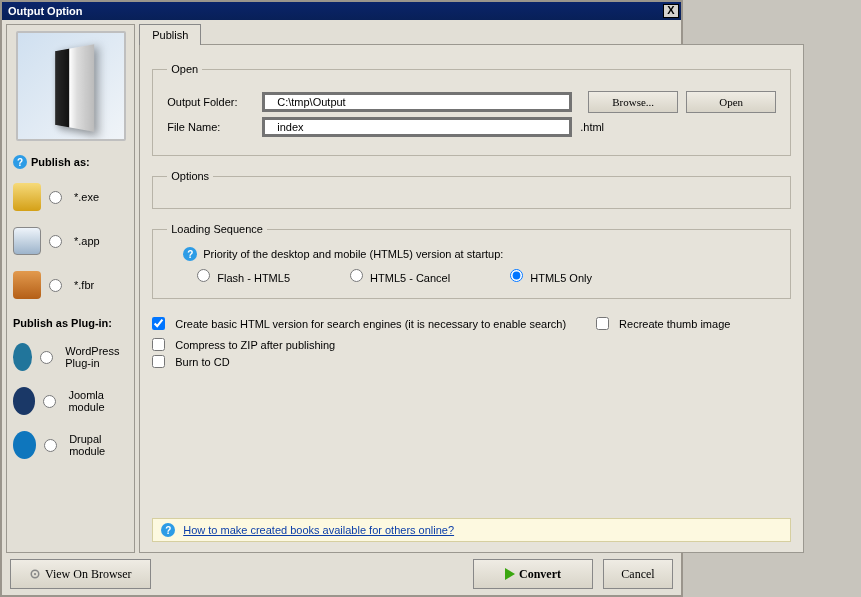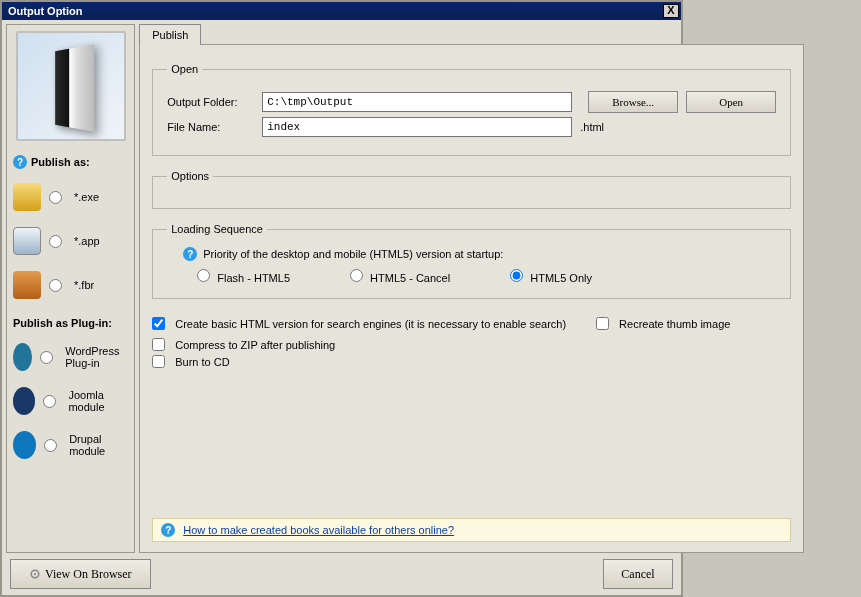--- a/index.html
+++ b/index.html
@@ -158,24 +158,24 @@
     font-size: 11px;
   }
   .form-row {
     display: flex;
     align-items: center;
     margin: 4px 0;
   }
   .form-row label.l { width: 95px; }
   .form-row input[type=text] {
     height: 20px;
-    border: 1px solid #737373;
+    border: 3px solid #737373;
     background: #fff;
-    padding: 1px 4px;
-    font-family: Liberation Mono, monospace;
+    padding: 1px 12px;
+    font-family: Liberation Sans, sans-serif;
     font-size: 11px;
   }
   .btn {
     height: 22px;
     border: 1px solid #888;
     background: linear-gradient(#efece4,#d8d4c8);
     font-family: Tahoma;
     font-size: 11px;
     padding: 0 10px;
     cursor: pointer;
@@ -357,17 +357,21 @@
       <button class="btn big">
         <span class="gear-icon">
           <svg viewBox="0 0 16 16">
               <circle cx="8" cy="8" r="5" fill="none" stroke="#888" stroke-width="2"></circle>
               <circle cx="8" cy="8" r="1.5" fill="#888"></circle>
             </svg>
         </span>
         <span>View On Browser</span>
       </button>
       <div class="spacer"></div>
+      <button class="btn big bold" style="width:120px">
+        <span class="play-icon"></span>
+        <span>Convert</span>
+      </button>
       <div style="width:10px"></div>
       <button class="btn big" style="width:70px">Cancel</button>
     </div>
   </div>
 </div>
 
 </body></html>

